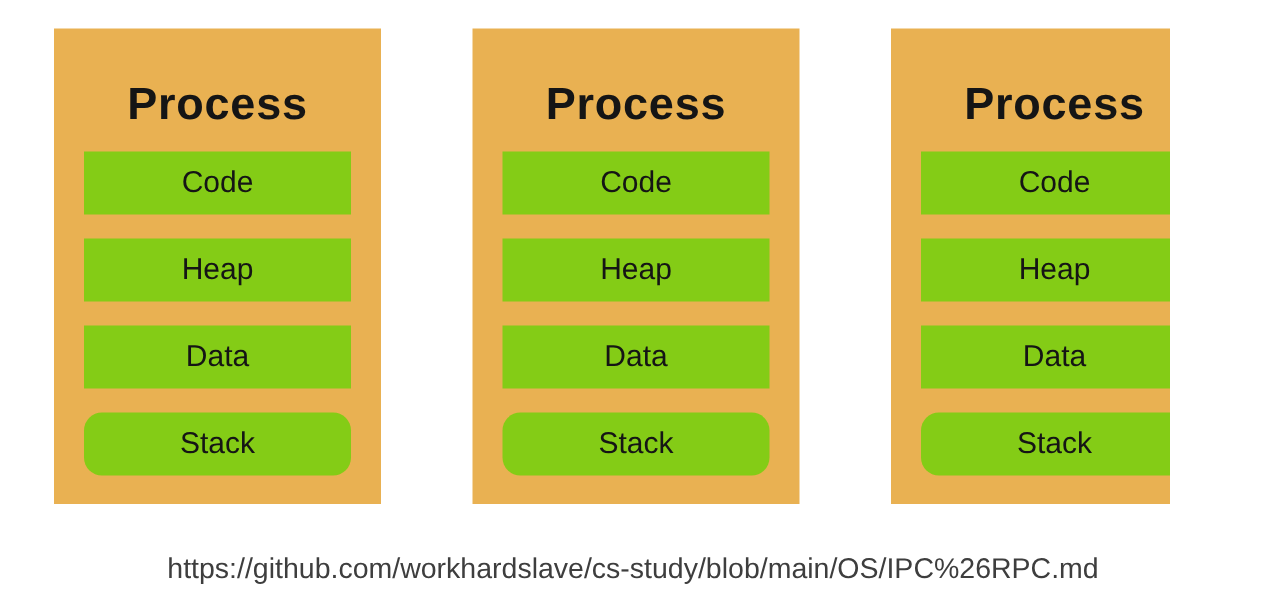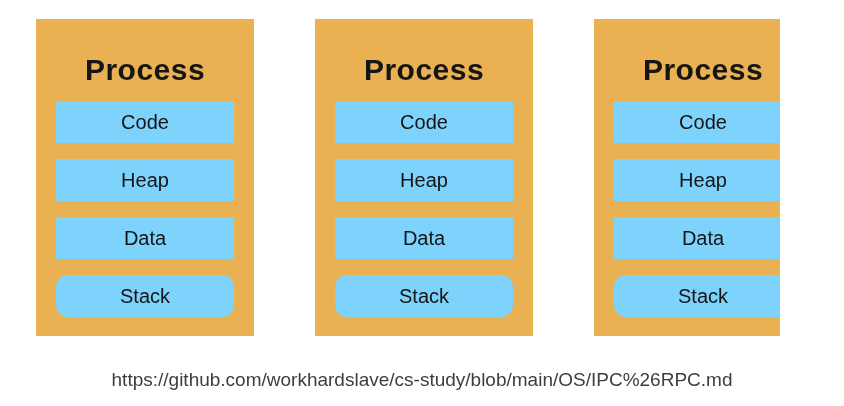--- a/index.html
+++ b/index.html
@@ -33,21 +33,21 @@
     text-align: center;
     font-size: 30px;
     line-height: 36px;
     font-weight: bold;
     color: #151515;
     letter-spacing: 0.5px;
   }
   .segment {
     height: 42px;
     margin: 0 20px 16px 20px;
-    background: #7dd3fc;
+    background: #84cc16;
     text-align: center;
     line-height: 42px;
     font-size: 20px;
     color: #151515;
   }
   .segment.first {
     margin-top: 13px;
   }
   .segment.last {
     margin-bottom: 0;

